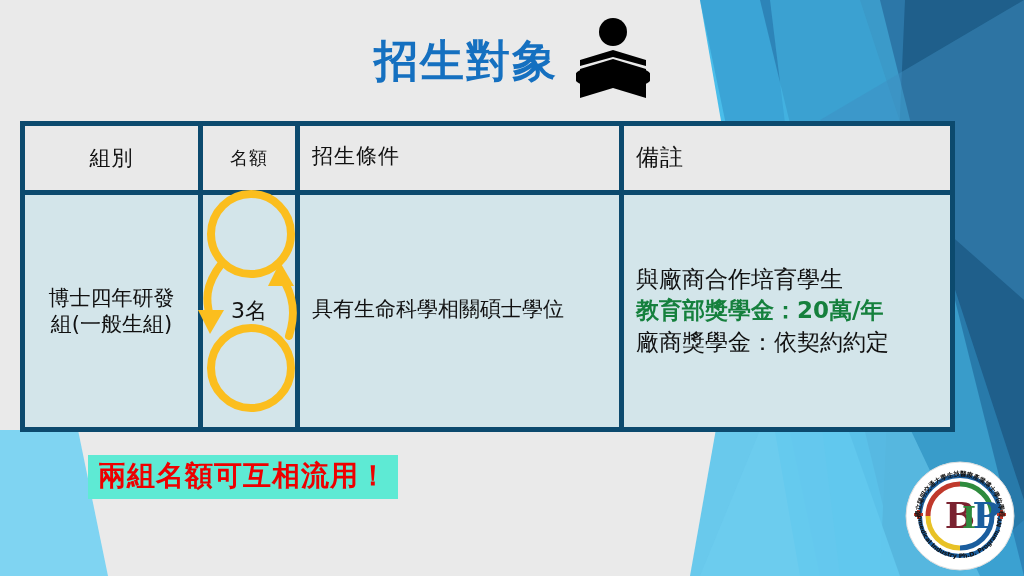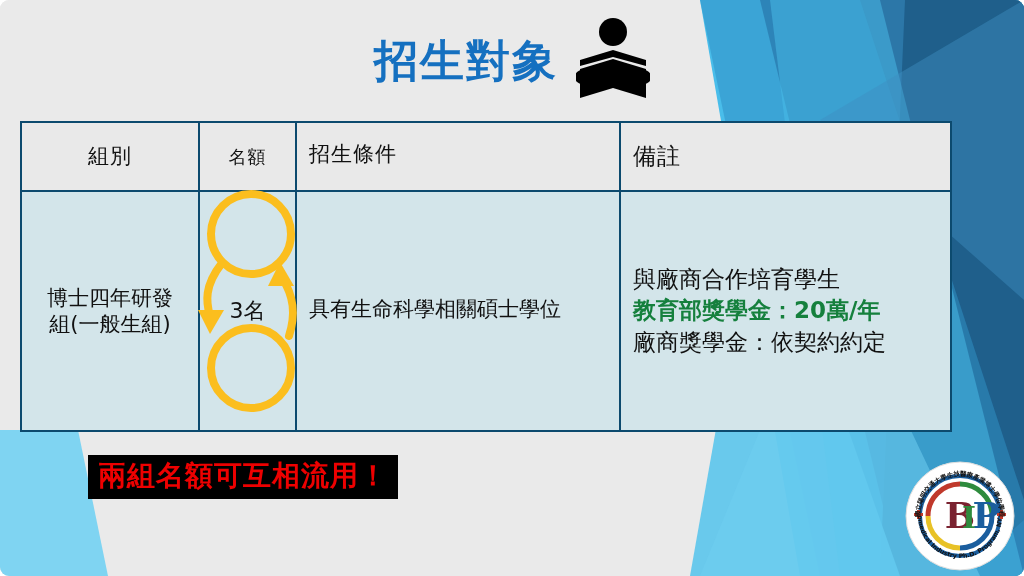--- a/index.html
+++ b/index.html
@@ -6,21 +6,20 @@
   html, body {
     width: 1024px; height: 576px;
     overflow: hidden;
     font-family: "DejaVu Sans", "Liberation Sans", sans-serif;
   }
   #slide {
     position: relative;
     width: 1024px; height: 576px;
     background: #eaeaea;
     overflow: hidden;
-    border-radius: 9px;
   }
 
   
   .bg-layer { position: absolute; inset: 0; overflow: hidden; }
   .bg-layer svg { display: block; width: 1024px; height: 576px; }
 
   
   #title-block {
     position: absolute;
     left: 0; top: 18px;
@@ -43,21 +42,21 @@
   
   #admission-table {
     position: absolute;
     left: 20px; top: 121px;
     width: 930px; height: 311px;
     border-collapse: collapse;
     table-layout: fixed;
     border: 1px solid #ffffff;
   }
   #admission-table td, #admission-table th {
-    border: 2px solid #0c4a6e;
+    border: 5px solid #0c4a6e;
     padding: 0 12px;
     font-weight: 400;
     color: #111111;
     vertical-align: middle;
   }
   thead th {
     height: 69px;
     background: #e9e9e9;
     font-size: 18px;
     font-weight: 400;
@@ -91,21 +90,21 @@
     left: 196px; top: 186px;
     width: 110px; height: 230px;
     pointer-events: none;
     z-index: 2;
   }
 
   
   #footnote {
     position: absolute;
     left: 88px; top: 455px;
-    background: #000000;
+    background: #5eead4;
     padding: 2px 10px 4px 10px;
     font-size: 28px;
     font-weight: 700;
     color: #ee0000;
     letter-spacing: 1px;
     white-space: nowrap;
   }
 
   
   #program-logo {

